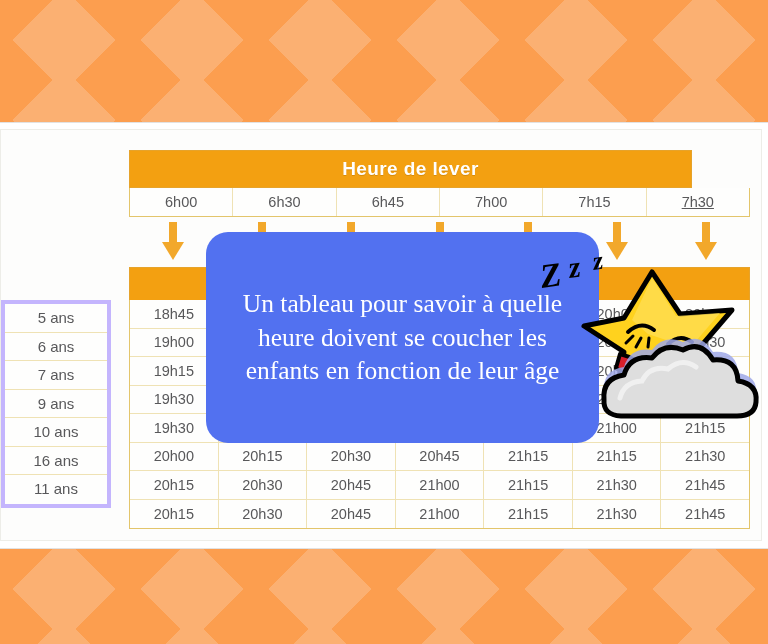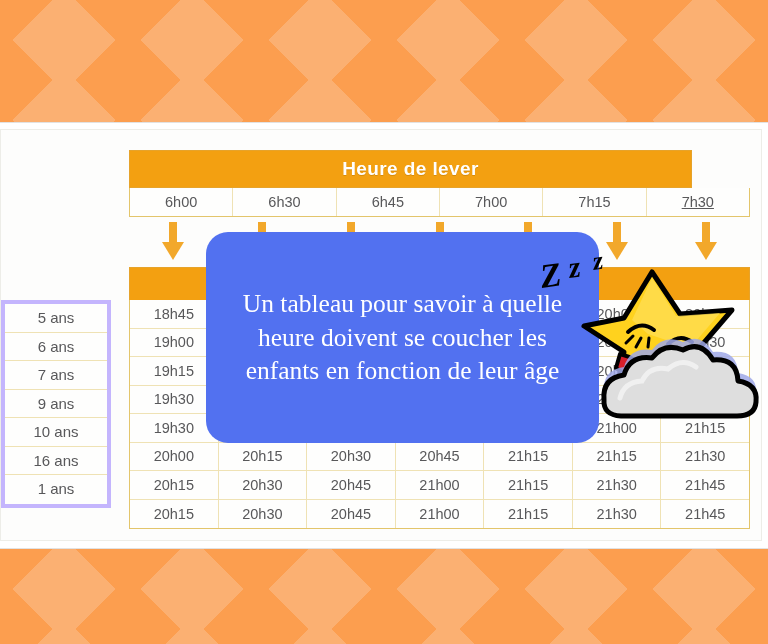--- a/index.html
+++ b/index.html
@@ -160,21 +160,21 @@
 
     <div id="ages-col">
 
       <div id="ages-box">
         <div class="age-cell">5 ans</div>
         <div class="age-cell">6 ans</div>
         <div class="age-cell">7 ans</div>
         <div class="age-cell">9 ans</div>
         <div class="age-cell">10 ans</div>
         <div class="age-cell">16 ans</div>
-        <div class="age-cell">1 ans</div>
+        <div class="age-cell">11 ans</div>
       </div>
     </div>
 
     <div id="grid-wrap">
 
       <div id="hdr-lever" class="hdr-band">
         <span>Heure de lever</span>
       </div>
 
       <div id="row-lever-times" class="time-row">

